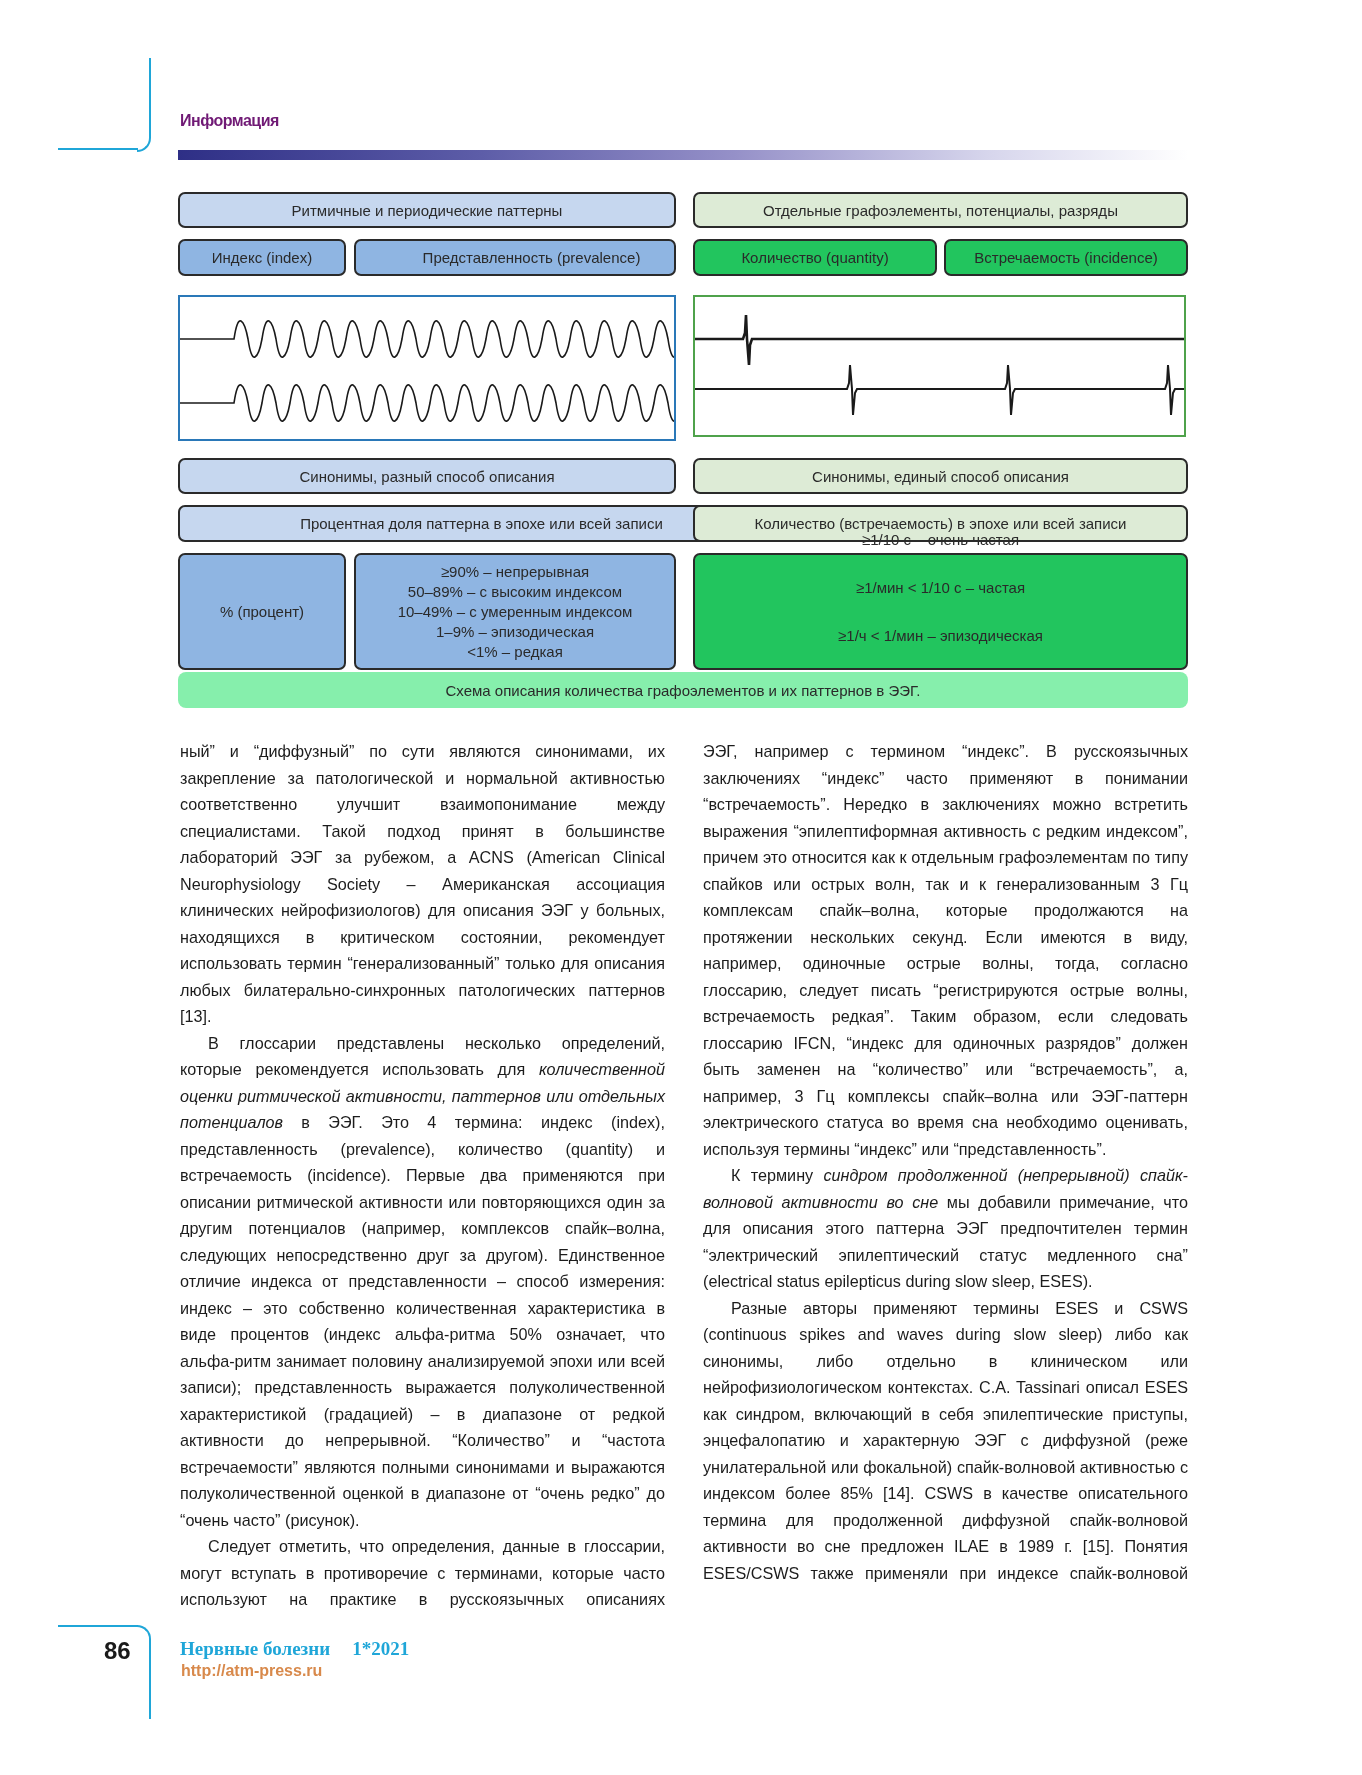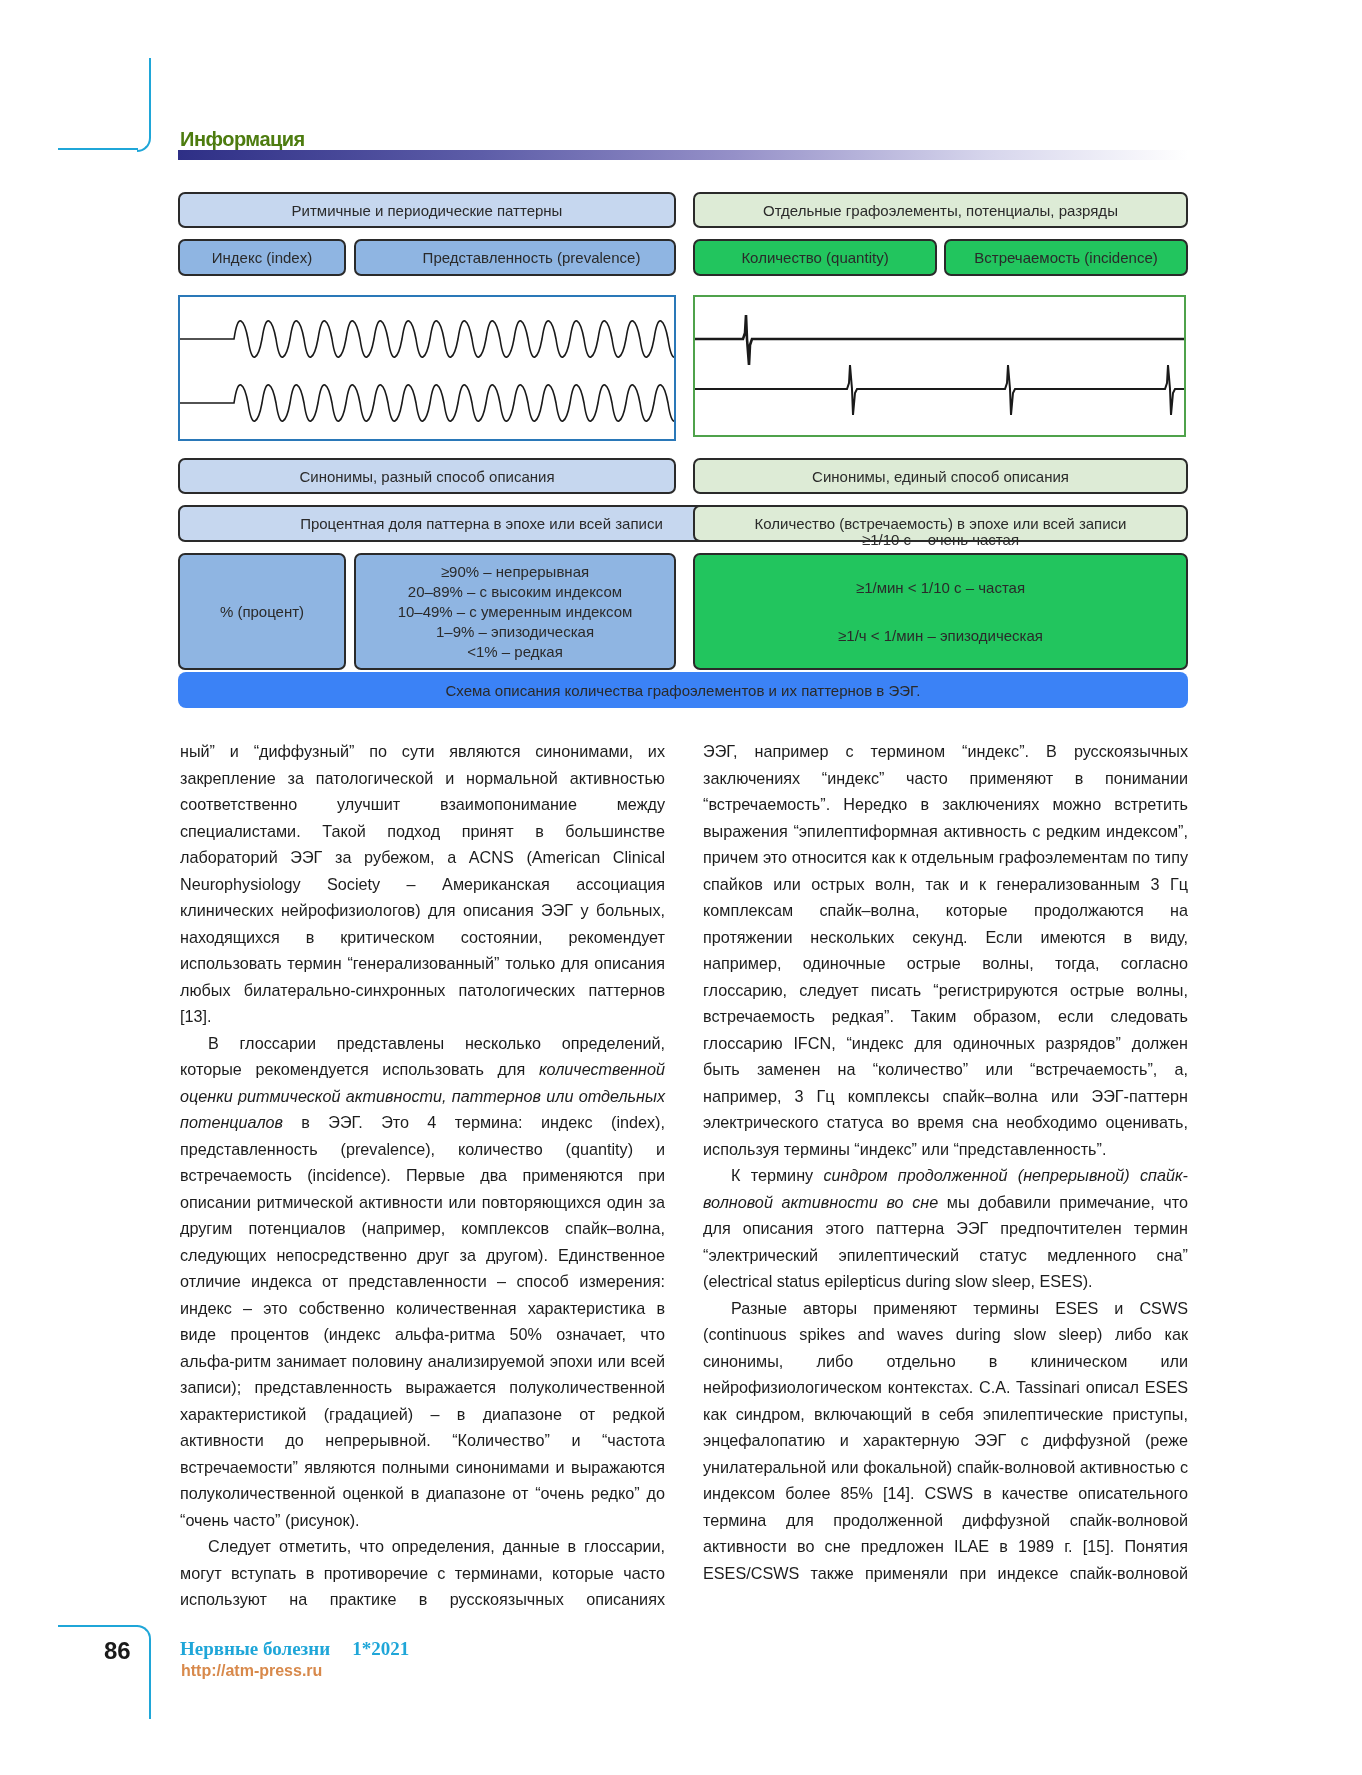--- a/index.html
+++ b/index.html
@@ -4,39 +4,39 @@
 <style>
   html, body { margin:0; padding:0; background:#ffffff; }
   body { width:1362px; height:1775px; position:relative; overflow:hidden;
          font-family:"Liberation Sans", sans-serif; color:#1a1a1a; }
 
   
   .hdr-vline { position:absolute; left:137px; top:58px; width:12px; height:92px;
                border-right:2px solid #1fa6d8; border-bottom:2px solid #1fa6d8;
                border-bottom-right-radius:14px; }
   .hdr-hline { position:absolute; left:58px; top:148px; width:80px; height:2px; background:#1fa6d8; }
-  .section-title { position:absolute; left:180px; top:128px; font-size:20px; font-weight:bold;
-                   color:#4d7c0f; letter-spacing:-0.5px; }
+  .section-title { position:absolute; left:180px; top:112px; font-size:16px; font-weight:bold;
+                   color:#701a75; letter-spacing:-0.5px; }
   .title-bar { position:absolute; left:178px; top:150px; width:1010px; height:10px;
                background:linear-gradient(to right,#2e2f86 0%,#5d5da8 30%,#9590c8 55%,#d6d5ec 80%,#ffffff 100%); }
 
   
   .box { position:absolute; box-sizing:border-box; border:2px solid #2a2a2a; border-radius:7px;
          display:flex; align-items:center; justify-content:center; text-align:center;
          font-size:15px; color:#2a2a2a; }
   .blue-l { background:#c6d7ef; }
   .blue-m { background:#8fb5e2; }
   .green-l { background:#ddebd6; }
   .green-m { background:#22c55e; }
   .eeg { position:absolute; box-sizing:border-box; background:#fff; }
   .eeg.blue { border:2px solid #2a78b8; }
   .eeg.green { border:2px solid #4fa24b; }
   .multiline { flex-direction:column; line-height:20px; }
   .caption { position:absolute; left:178px; top:672px; width:1010px; height:36px;
-             background:#3b82f6; border-radius:8px; display:flex; align-items:center;
+             background:#86efac; border-radius:8px; display:flex; align-items:center;
              justify-content:center; font-size:15px; color:#2a2a2a; }
 
   
   .col { position:absolute; top:738px; width:485px; font-size:16.2px; line-height:26.5px;
          text-align:justify; color:#1c1c1c; }
   .col p { margin:0; }
   .col p.indent { text-indent:28px; }
   .col-left { left:180px; }
   .col-right { left:703px; }
   em { font-style:italic; }
@@ -114,21 +114,21 @@
           q3 -20 7 -18 t7 18 q3 20 7 18 t7 -18 H494"></path>
       </g>
     </svg>
   </div>
 
   <div class="box blue-l" style="left:178px;top:458px;width:498px;height:36px;">Синонимы, разный способ описания</div>
   <div class="box blue-l" style="left:178px;top:505px;width:594px;height:37px;padding-left:13px;">Процентная доля паттерна в эпохе или всей записи</div>
   <div class="box blue-m" style="left:178px;top:553px;width:168px;height:117px;">% (процент)</div>
   <div class="box blue-m multiline" style="left:354px;top:553px;width:322px;height:117px;">
     <div>≥90% – непрерывная</div>
-    <div>20–89% – с высоким индексом</div>
+    <div>50–89% – с высоким индексом</div>
     <div>10–49% – с умеренным индексом</div>
     <div>1–9% – эпизодическая</div>
     <div>&lt;1% – редкая</div>
   </div>
 
   <div class="box green-l" style="left:693px;top:192px;width:495px;height:36px;">Отдельные графоэлементы, потенциалы, разряды</div>
   <div class="box green-m" style="left:693px;top:239px;width:244px;height:37px;">Количество (quantity)</div>
   <div class="box green-m" style="left:944px;top:239px;width:244px;height:37px;">Встречаемость (incidence)</div>
 
   <div class="eeg green" style="left:693px;top:295px;width:493px;height:142px;">

